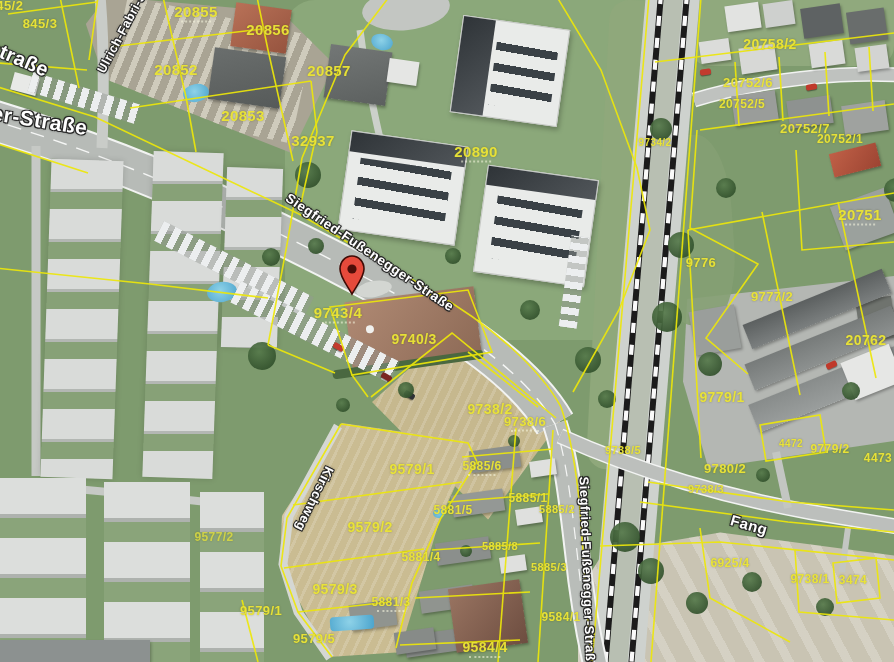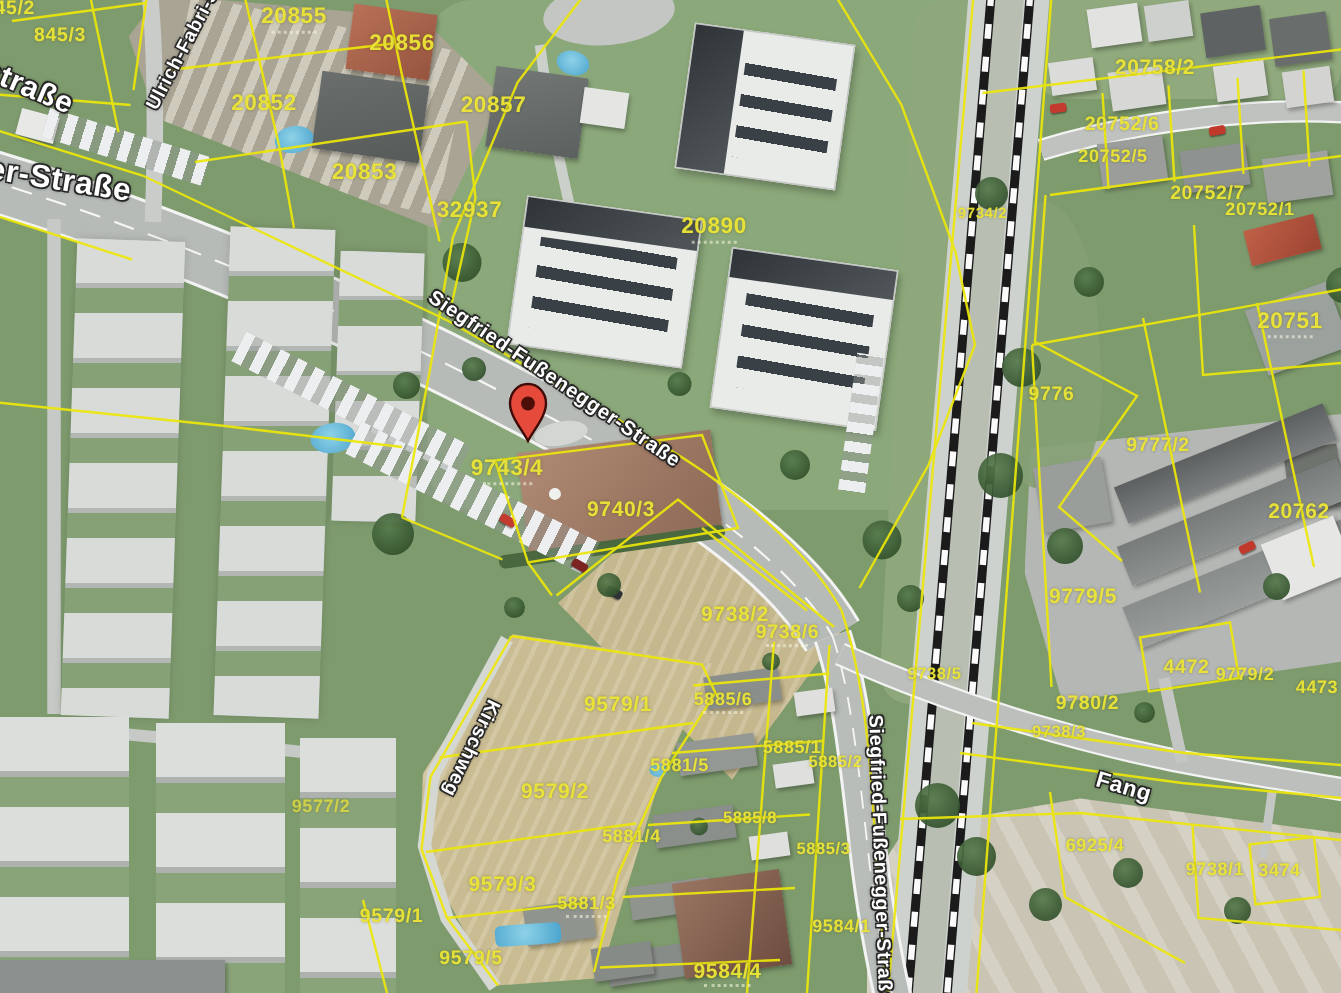--- a/index.html
+++ b/index.html
@@ -268,22 +268,22 @@
     <div class="pl sub" style="left:476px;top:153px;font-size:15px">20890</div>
     <div class="pl" style="left:770px;top:44px;font-size:14px">20758/2</div>
     <div class="pl" style="left:748px;top:82px;font-size:13px">20752/6</div>
     <div class="pl" style="left:742px;top:104px;font-size:12px">20752/5</div>
     <div class="pl" style="left:805px;top:128px;font-size:13px">20752/7</div>
     <div class="pl" style="left:840px;top:139px;font-size:12px">20752/1</div>
     <div class="pl sub" style="left:860px;top:216px;font-size:15px">20751</div>
     <div class="pl" style="left:701px;top:262px;font-size:13px">9776</div>
     <div class="pl" style="left:772px;top:296px;font-size:13px">9777/2</div>
     <div class="pl" style="left:866px;top:340px;font-size:14px">20762</div>
-    <div class="pl" style="left:722px;top:397px;font-size:14px">9779/5</div>
-    <div class="pl" style="left:791px;top:444px;font-size:13px">4472</div>
+    <div class="pl" style="left:722px;top:397px;font-size:14px">9779/1</div>
+    <div class="pl" style="left:791px;top:444px;font-size:10px">4472</div>
     <div class="pl" style="left:830px;top:449px;font-size:12px">9779/2</div>
     <div class="pl" style="left:878px;top:458px;font-size:12px">4473</div>
     <div class="pl" style="left:725px;top:468px;font-size:13px">9780/2</div>
     <div class="pl" style="left:706px;top:489px;font-size:11px">9738/3</div>
     <div class="pl" style="left:655px;top:143px;font-size:10px">9734/2</div>
     <div class="pl sub" style="left:338px;top:314px;font-size:15px">9743/4</div>
     <div class="pl" style="left:414px;top:339px;font-size:14px">9740/3</div>
     <div class="pl" style="left:490px;top:409px;font-size:14px">9738/2</div>
     <div class="pl sub" style="left:525px;top:423px;font-size:13px">9738/6</div>
     <div class="pl" style="left:623px;top:450px;font-size:11px">9738/5</div>

